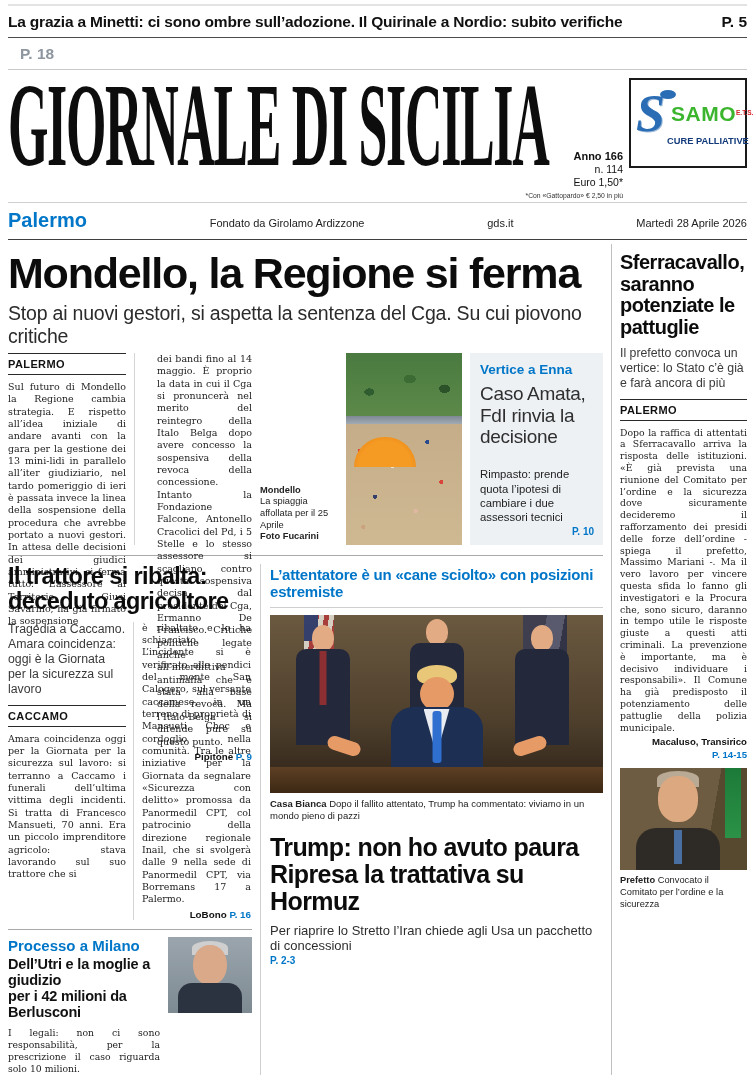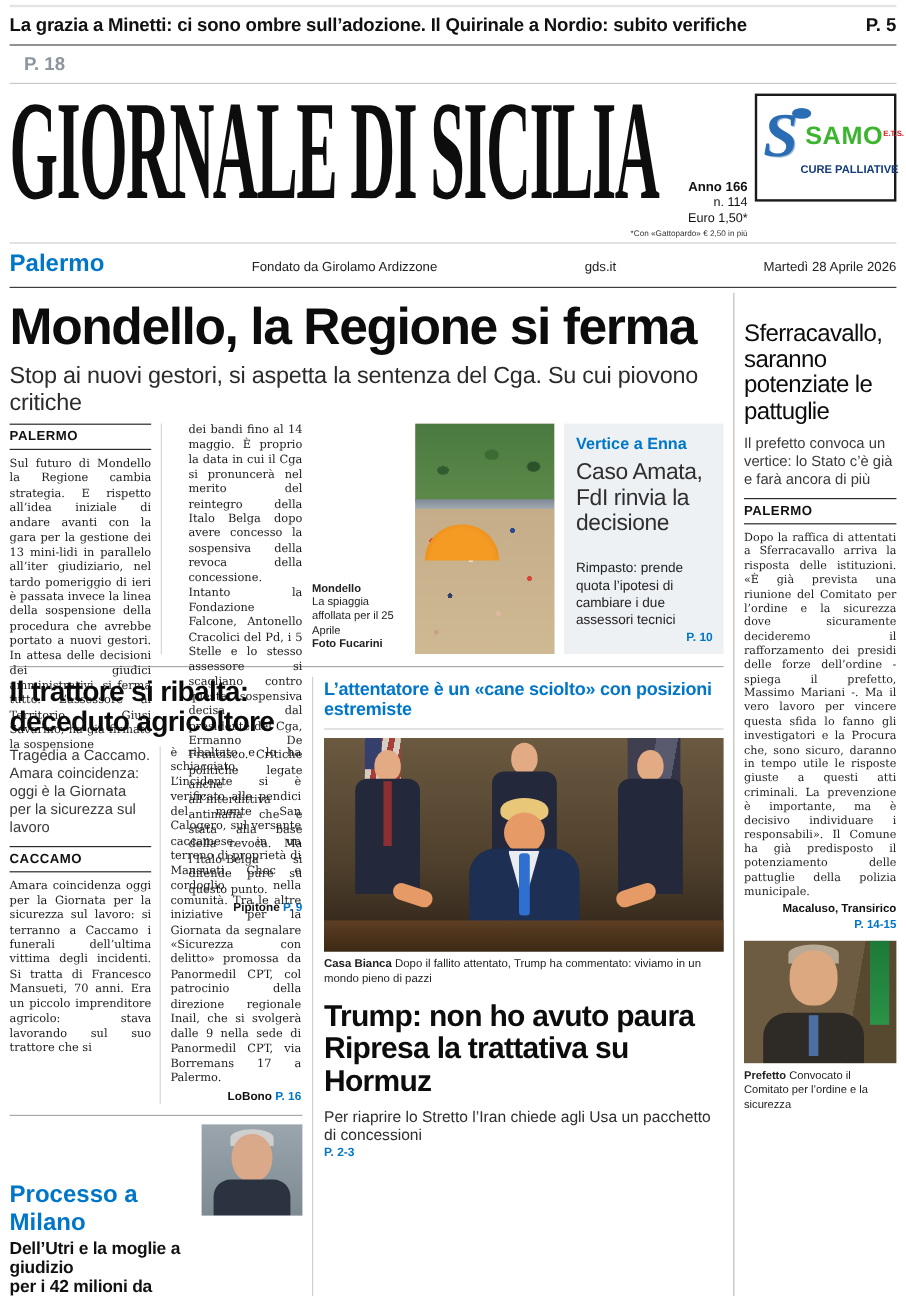--- a/index.html
+++ b/index.html
@@ -121,30 +121,30 @@
   .tp-armL { left:50%; margin-left:-110px; transform:rotate(18deg); }
   .tp-armR { right:50%; margin-right:-110px; transform:rotate(-18deg); }
   .tp-desk { position:absolute; left:0; right:0; bottom:0; height:26px; background:linear-gradient(#5d3f24,#3c2814); }
   .photo-cap { font-size:9.5px; line-height:1.25; color:#222; margin-top:5px; }
   .trump-hl { font-size:25px; font-weight:bold; letter-spacing:-0.6px; line-height:1.08; margin-top:12px; color:#0c0c0c; }
   .trump-sub { font-size:13px; color:#2e2e2e; margin-top:8px; }
   .trump-page { text-align:left; font-size:10px; margin-top:2px; }
 
   .processo { border-top:1px solid #a9a9a9; margin-top:9px; padding-top:7px; display:flex; }
   .proc-text { flex:1; padding-right:8px; }
-  .proc-k { color:#0076c8; font-weight:bold; font-size:20px; margin-bottom:2px;margin-top:48px; }
+  .proc-k { color:#0076c8; font-weight:bold; font-size:15px; margin-bottom:2px; }
   .proc-hl { font-size:14.5px; font-weight:bold; line-height:1.12; letter-spacing:-0.2px; }
   .proc-body { margin-top:6px; font-size:9.3px; }
   .dellutri { width:84px; height:76px; flex:none; background:linear-gradient(#9aa5ad,#7e8a92); }
   .du-face { position:absolute; left:50%; transform:translateX(-50%); top:8px; width:34px; height:40px; border-radius:48%; background:#d9a98a; }
   .du-hair { position:absolute; left:50%; transform:translateX(-50%); top:4px; width:36px; height:14px; border-radius:50% 50% 0 0; background:#cfcfcf; }
   .du-suit { position:absolute; left:50%; transform:translateX(-50%); bottom:0; width:64px; height:30px; border-radius:14px 14px 0 0; background:#2b3340; }
 
   
-  .sb-hl { font-size:20px; font-weight:normal; letter-spacing:-0.5px; line-height:1.08; margin-top:24px; color:#0c0c0c; }
+  .sb-hl { font-size:20px; font-weight:bold; letter-spacing:-0.5px; line-height:1.08; margin-top:8px; color:#0c0c0c; }
   .sb-sf { font-size:12.3px; line-height:1.2; color:#3a3a3a; margin:8px 0 8px 0; }
   .sb-body { font-size:9.3px; line-height:1.27; }
   .sb-byline { text-align:right; font-size:9.6px; font-weight:bold; margin-top:3px; line-height:1.3; }
   .prefetto { width:100%; height:102px; margin-top:7px; background:linear-gradient(100deg,#6e5c42 0 70%, #57492f 70%); }
   .pf-flag { position:absolute; right:6px; top:0; width:16px; height:70px; background:linear-gradient(#1c7a38,#2b9247); }
   .pf-face { position:absolute; left:46%; transform:translateX(-50%); top:8px; width:40px; height:46px; border-radius:46%; background:#dca87f; }
   .pf-hair { position:absolute; left:46%; transform:translateX(-50%); top:3px; width:42px; height:16px; border-radius:50% 50% 0 0; background:#b9aa96; }
   .pf-suit { position:absolute; left:46%; transform:translateX(-50%); bottom:0; width:84px; height:42px; border-radius:20px 20px 0 0; background:#2e2a26; }
   .pf-tie { position:absolute; left:46%; transform:translateX(-50%); bottom:6px; width:8px; height:34px; background:#4a6fa3; }
   .sb-cap { font-size:9.3px; line-height:1.25; color:#222; margin-top:5px; }

